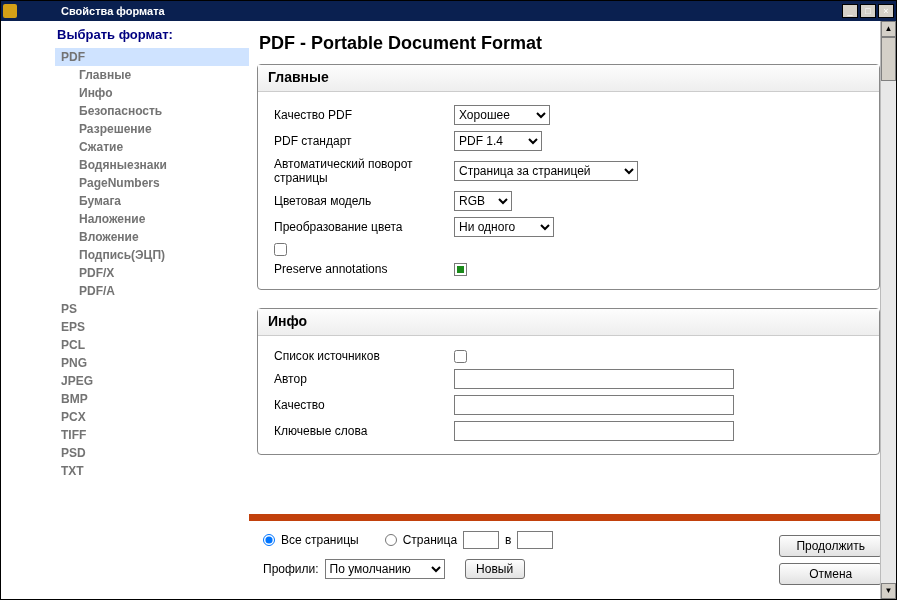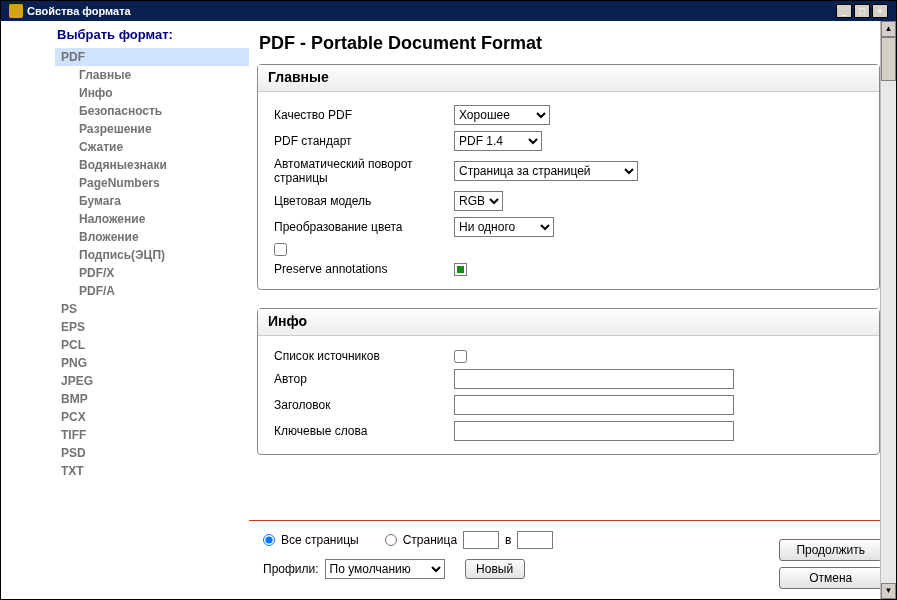--- a/index.html
+++ b/index.html
@@ -1,18 +1,18 @@
 <!DOCTYPE html>
 <html><head>
 <meta charset="utf-8">
 <style>
 * { box-sizing: border-box; margin: 0; padding: 0; }
 body { font-family: Verdana, Geneva, sans-serif; font-size: 12px; background: #fff; }
 .window { width: 897px; height: 600px; border: 1px solid #000; display: flex; flex-direction: column; }
-.titlebar { background: #0a2050; color: #fff; height: 20px; display: flex; align-items: center; padding: 0 8px; }
+.titlebar { background: #0a2050; color: #fff; height: 20px; display: flex; align-items: center; padding: 0 2px; gap: 40px; }
 .titlebar-icon { width: 14px; height: 14px; margin-right: 4px; background: #d4a017; border-radius: 2px; }
 .titlebar-text { font-size: 11px; font-weight: bold; flex: 1; }
 .winbtns { display: flex; gap: 2px; }
 .winbtn { width: 16px; height: 14px; background: #d4d0c8; border: 1px solid #000; font-size: 9px; line-height: 12px; text-align: center; font-family: Arial; cursor: pointer; }
 
 .body { flex: 1; display: flex; overflow: hidden; }
 
 .sidebar { width: 200px; background: #fff; padding: 6px 0 6px 6px; overflow-y: auto; margin-left: 48px; }
 .sidebar-title { font-weight: bold; color: #000080; font-size: 13px; margin-bottom: 6px; padding-left: 2px; }
 .nav-item { color: #737373; font-weight: bold; font-size: 12px; padding: 2px 6px; cursor: pointer; }
@@ -30,21 +30,21 @@
 .section { border: 1px solid #888; border-radius: 4px; margin-bottom: 18px; padding-bottom: 10px; background: #fff; }
 .section-header { font-size: 14px; font-weight: bold; padding: 4px 10px 6px 10px; border-bottom: 1px solid #ccc; margin-bottom: 10px; background: linear-gradient(#fdfdfd,#eee); }
 .row { display: flex; align-items: center; padding: 3px 16px; }
 .row-label { width: 180px; }
 .sel { font-family: inherit; font-size: 12px; background: #fff; border: 1px solid #7a7a7a; height: 20px; }
 .txt { font-family: inherit; font-size: 12px; border: 1px solid #7a7a7a; height: 20px; padding: 0 3px; width: 280px; }
 .chk { width: 13px; height: 13px; }
 .chk-pres { width: 13px; height: 13px; border: 1px solid #7a7a7a; display: inline-block; position: relative; }
 .chk-pres::after { content: ""; position: absolute; inset: 2px; background: #1a8a1a; }
 
-.footer { border-top: 1px solid #c2410c; padding: 10px 14px; display: flex; align-items: flex-end; gap: 4px; }
+.footer { border-top: 7px solid #c2410c; padding: 10px 14px; display: flex; align-items: center; gap: 4px; }
 .footer-left { flex: 1; }
 .footer-row { display: flex; align-items: center; gap: 6px; margin-bottom: 10px; }
 .radio { width: 12px; height: 12px; }
 .small-input { width: 36px; border: 1px solid #7a7a7a; height: 18px; }
 .btn { background: linear-gradient(#fefefe,#e2e2e2); border: 1px solid #707070; border-radius: 3px; padding: 3px 16px; font-family: inherit; font-size: 12px; cursor: pointer; min-width: 100px; }
 .btn-group { display: flex; flex-direction: column; gap: 6px; }
 .btn-small { min-width: 60px; padding: 2px 10px; }
 </style>
 </head>
 <body>
@@ -104,21 +104,21 @@
           <div class="row">
               <div class="row-label">PDF стандарт</div>
               <select class="sel" style="width:88px"><option>PDF 1.4</option></select>
             </div>
           <div class="row">
               <div class="row-label">Автоматический поворот страницы</div>
               <select class="sel" style="width:184px"><option>Страница за страницей</option></select>
             </div>
           <div class="row">
               <div class="row-label">Цветовая модель</div>
-              <select class="sel" style="width:49px"><option>RGB</option></select>
+              <select class="sel" style="width:58px"><option>RGB</option></select>
             </div>
           <div class="row">
               <div class="row-label">Преобразование цвета</div>
               <select class="sel" style="width:100px"><option>Ни одного</option></select>
             </div>
           <div class="row">
               <input type="checkbox" class="chk" style="">
             </div>
           <div class="row">
               <div class="row-label">Preserve annotations</div>
@@ -130,21 +130,21 @@
           <div class="section-header">Инфо</div>
           <div class="row">
               <div class="row-label">Список источников</div>
               <input type="checkbox" class="chk" style="">
             </div>
           <div class="row">
               <div class="row-label">Автор</div>
               <input class="txt" style="">
             </div>
           <div class="row">
-              <div class="row-label">Заголовок</div>
+              <div class="row-label">Качество</div>
               <input class="txt" style="">
             </div>
           <div class="row">
               <div class="row-label">Ключевые слова</div>
               <input class="txt" style="">
             </div>
         </div>
       </div>
       <div class="scrollbar-fake">
         <div class="sb-arrow">▲</div>

